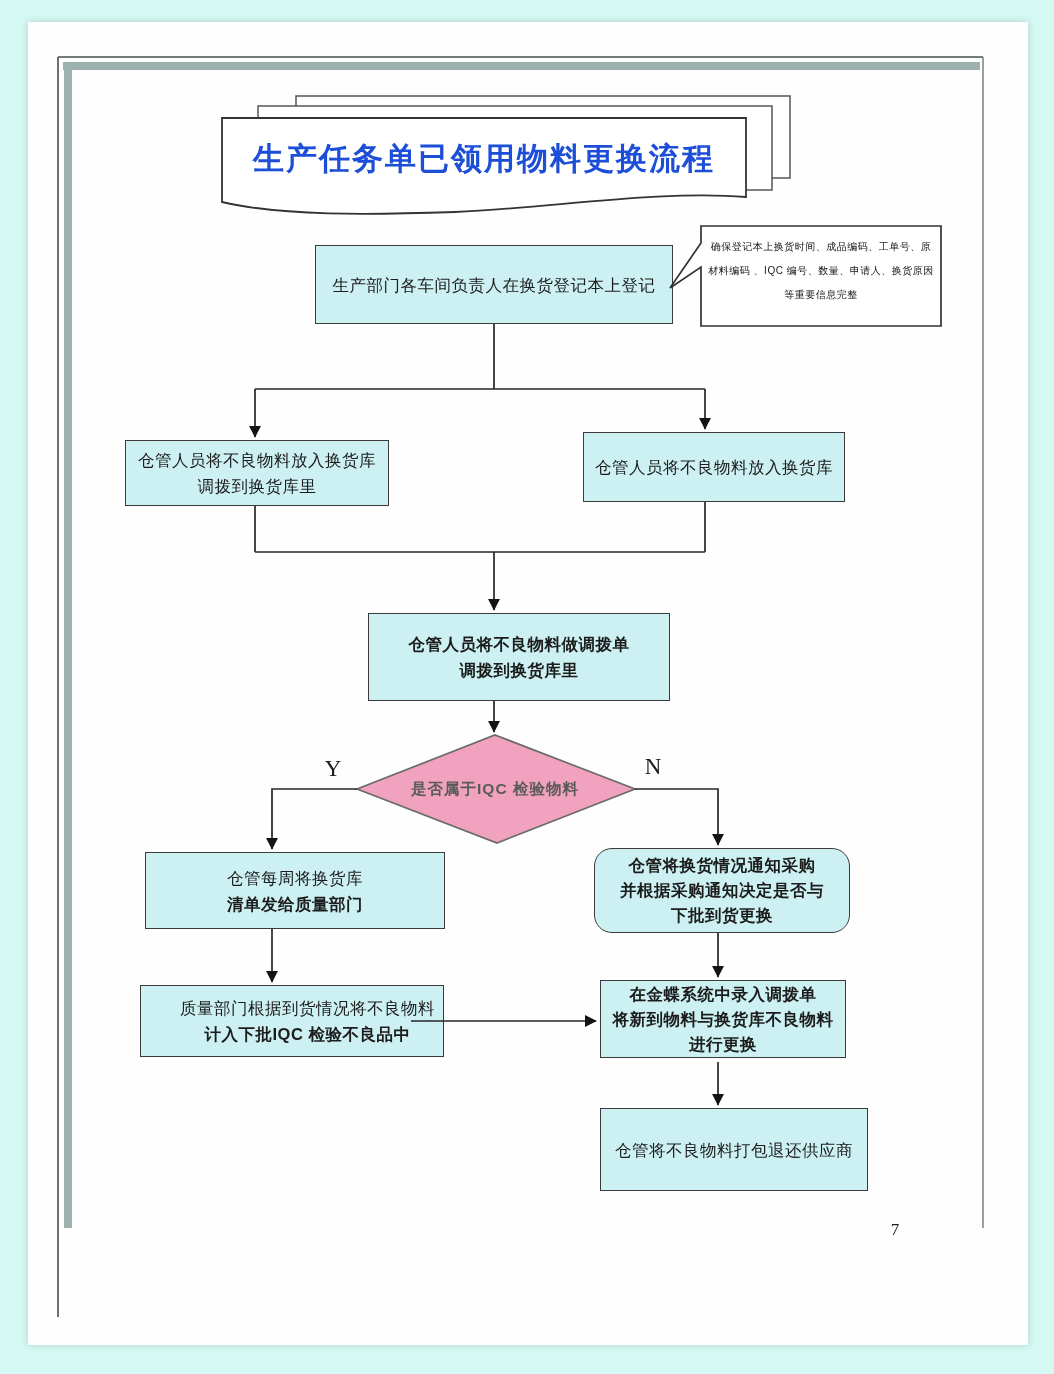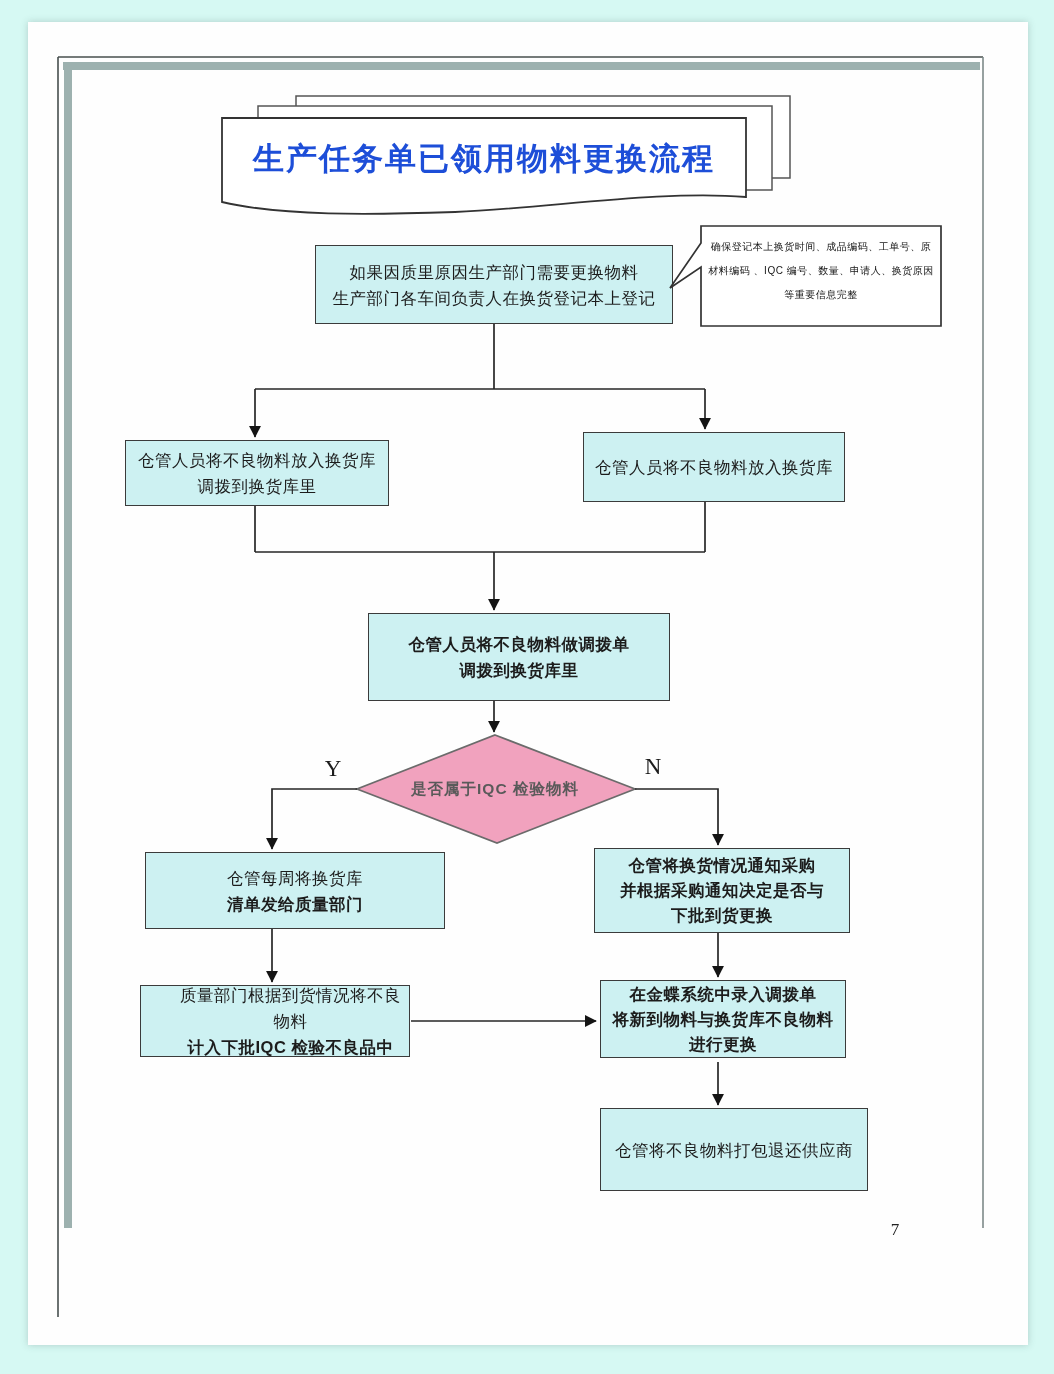--- a/index.html
+++ b/index.html
@@ -40,21 +40,20 @@
     font-family:"Liberation Serif","DejaVu Serif",serif;
     font-size:17px;color:#222;
   }
 </style>
 </head>
 <body>
 
 <div class="page"></div>
 
 <div class="box" style="left:315px;top:245px;width:358px;height:79px;">
-  <span>如果因质里原因生产部门需要更换物料</span>
   <span>生产部门各车间负责人在换货登记本上登记</span>
 </div>
 
 <div class="box" style="left:125px;top:440px;width:264px;height:66px;">
   <span>仓管人员将不良物料放入换货库</span>
   <span>调拨到换货库里</span>
 </div>
 
 <div class="box" style="left:583px;top:432px;width:262px;height:70px;">
   <span>仓管人员将不良物料放入换货库</span>
@@ -63,27 +62,27 @@
 <div class="box" style="left:368px;top:613px;width:302px;height:88px;">
   <span class="bold">仓管人员将不良物料做调拨单</span>
   <span class="bold">调拨到换货库里</span>
 </div>
 
 <div class="box" style="left:145px;top:852px;width:300px;height:77px;">
   <span>仓管每周将换货库</span>
   <span class="bold">清单发给质量部门</span>
 </div>
 
-<div class="box" style="left:594px;top:848px;width:256px;height:85px;line-height:25px;">
+<div class="box" style="left:594px;top:848px;width:256px;height:85px;line-height:25px;border-radius:18px;">
   <span class="bold">仓管将换货情况通知采购</span>
   <span class="bold">并根据采购通知决定是否与</span>
   <span class="bold">下批到货更换</span>
 </div>
 
-<div class="box" style="left:140px;top:985px;width:270px;height:72px;padding-left:31px;">
+<div class="box" style="left:140px;top:985px;width:304px;height:72px;padding-left:31px;">
   <span>质量部门根据到货情况将不良物料</span>
   <span class="bold">计入下批IQC 检验不良品中</span>
 </div>
 
 <div class="box" style="left:600px;top:980px;width:246px;height:78px;line-height:25px;">
   <span class="bold">在金蝶系统中录入调拨单</span>
   <span class="bold">将新到物料与换货库不良物料</span>
   <span class="bold">进行更换</span>
 </div>
 

